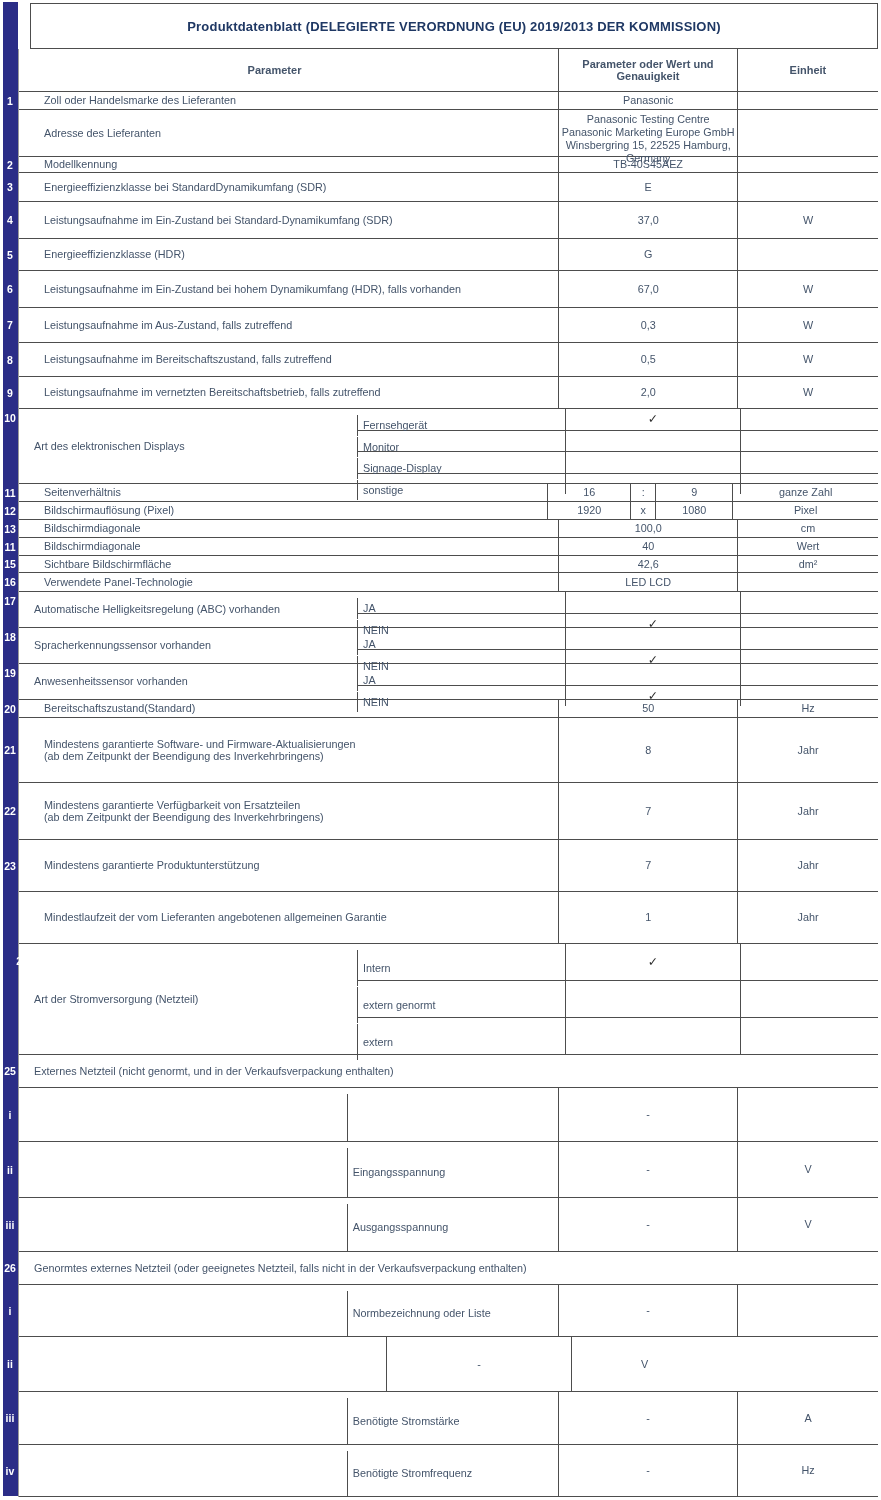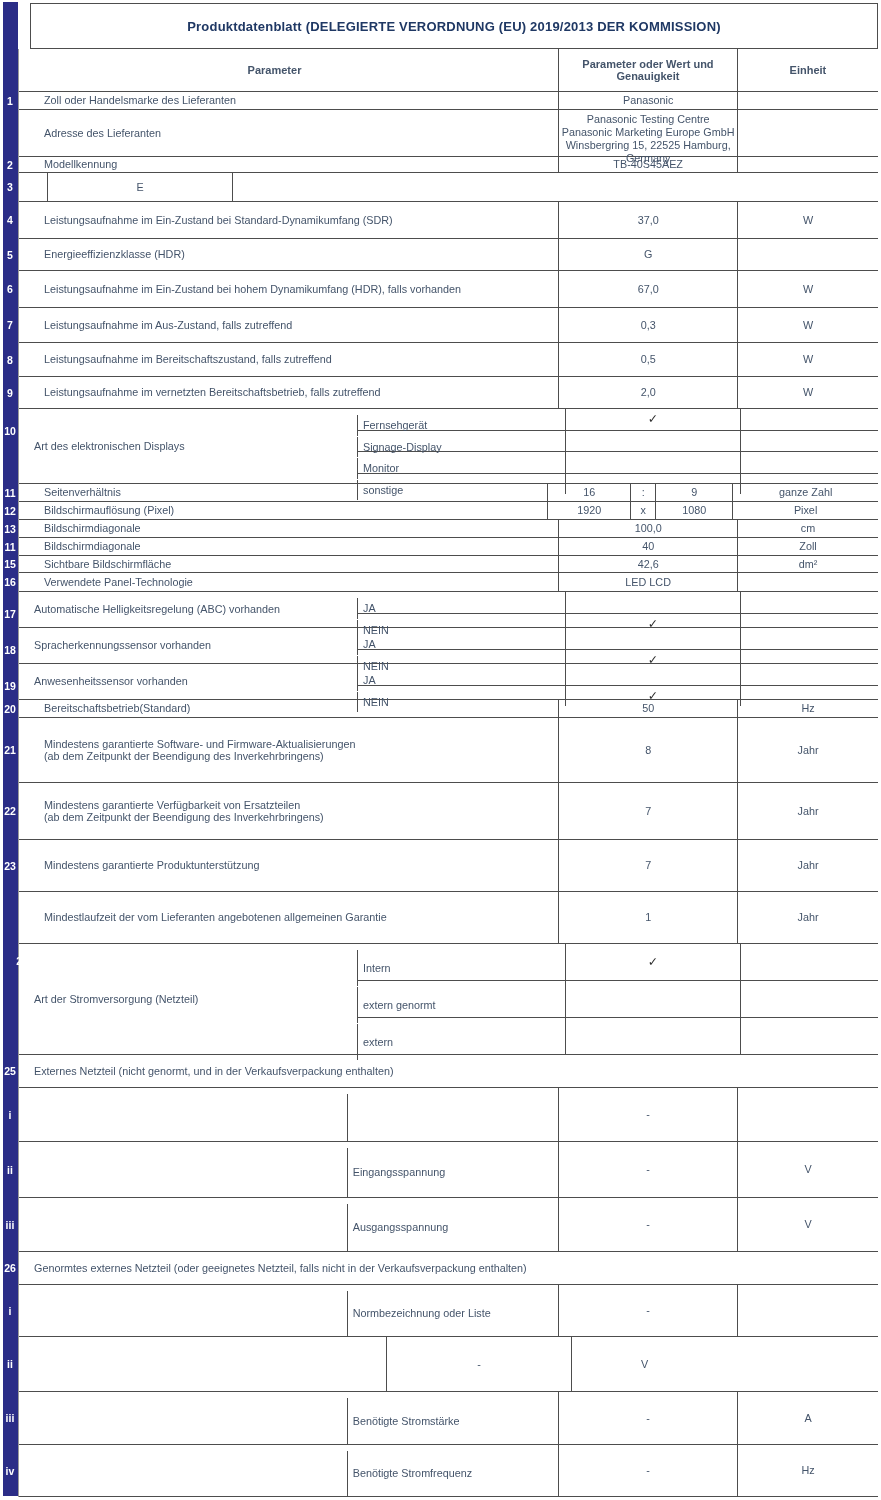--- a/index.html
+++ b/index.html
@@ -13,21 +13,21 @@
   body{margin:0;background:#fff;font-family:"Liberation Sans", sans-serif;}
   .page{position:relative;width:881px;height:1500px;background:#fff;overflow:hidden;text-decoration:underline;}
   .bluebar{position:absolute;left:3px;top:2px;width:15px;height:1494px;background:var(--bar_blue);}
   .titlebox{position:absolute;left:30px;top:3px;width:848px;height:46px;border:1px solid var(--grid_line);
     display:flex;align-items:center;justify-content:center;}
   .titlebox .t{font-size:13px;font-weight:bold;color:var(--title_text);letter-spacing:0.2px;}
   .tbl{position:absolute;left:18px;top:49px;width:860px;border-left:1px solid #9a9a9a;}
   .row{position:relative;display:flex;border-bottom:1px solid var(--grid_line);background:transparent;}
   .rn{position:absolute;left:-16px;width:14px;top:50%;transform:translateY(-50%);
     color:#ffffff;font-weight:bold;font-size:10.5px;text-align:center;line-height:12px;}
-  .rn-top{top:16px;transform:none;}
+  .rn-top{top:3px;transform:none;}
   .rn-top24{top:11px;transform:none;margin-left:12px;}
   .c{color:var(--label_text);font-size:10.8px;line-height:12.5px;}
   .cp{width:529px;display:flex;align-items:center;padding:2px 4px 2px 25px;}
   .cps{width:339px;display:flex;align-items:center;padding:2px 4px 2px 15px;}
   .cs{width:190px;border-left:1px solid var(--grid_line);display:flex;align-items:center;padding:1px 4px 1px 5px;margin-top:6px;}
   .cv{width:185px;border-left:1px solid var(--grid_line);display:flex;align-items:center;justify-content:center;text-align:center;padding:1px 2px;margin-left:28px;}
   .cu{width:146px;border-left:1px solid var(--grid_line);display:flex;align-items:center;justify-content:center;text-align:center;padding:1px 2px;}
   .cv3a{width:83px;border-left:1px solid var(--grid_line);display:flex;align-items:center;justify-content:center;}
   .cv3b{width:25px;border-left:1px solid var(--grid_line);display:flex;align-items:center;justify-content:center;}
   .cv3c{width:77px;border-left:1px solid var(--grid_line);display:flex;align-items:center;justify-content:center;}
@@ -81,20 +81,21 @@
 
     <div class="row" style="height:16px">
       <div class="rn">2</div>
       <div class="c cp">Modellkennung</div>
       <div class="c cv">TB-40S45AEZ</div>
       <div class="c cu"></div>
     </div>
 
     <div class="row" style="height:29px">
       <div class="rn">3</div>
+      <div class="c cp">Energieeffizienzklasse bei StandardDynamikumfang (SDR)</div>
       <div class="c cv">E</div>
       <div class="c cu"></div>
     </div>
 
     <div class="row" style="height:37px">
       <div class="rn">4</div>
       <div class="c cp">Leistungsaufnahme im Ein-Zustand bei Standard-Dynamikumfang (SDR)</div>
       <div class="c cv">37,0</div>
       <div class="c cu">W</div>
     </div>
@@ -137,26 +138,26 @@
     <div class="row" style="height:75px">
       <div class="rn rn-top">10</div>
       <div class="c cps">Art des elektronischen Displays</div>
       <div class="subcol">
         <div class="subrow">
           <div class="c cs">Fernsehgerät</div>
           <div class="c cv check">✓</div>
           <div class="c cu"></div>
         </div>
         <div class="subrow">
+          <div class="c cs">Monitor</div>
+          <div class="c cv check"></div>
+          <div class="c cu"></div>
+        </div>
+        <div class="subrow">
           <div class="c cs">Signage-Display</div>
-          <div class="c cv check"></div>
-          <div class="c cu"></div>
-        </div>
-        <div class="subrow">
-          <div class="c cs">Monitor</div>
           <div class="c cv check"></div>
           <div class="c cu"></div>
         </div>
         <div class="subrow">
           <div class="c cs">sonstige</div>
           <div class="c cv check"></div>
           <div class="c cu"></div>
         </div>
       </div>
     </div>
@@ -183,21 +184,21 @@
       <div class="rn">13</div>
       <div class="c cp">Bildschirmdiagonale</div>
       <div class="c cv">100,0</div>
       <div class="c cu">cm</div>
     </div>
 
     <div class="row" style="height:18px">
       <div class="rn">11</div>
       <div class="c cp">Bildschirmdiagonale</div>
       <div class="c cv">40</div>
-      <div class="c cu">Zoll</div>
+      <div class="c cu">Wert</div>
     </div>
 
     <div class="row" style="height:17px">
       <div class="rn">15</div>
       <div class="c cp">Sichtbare Bildschirmfläche</div>
       <div class="c cv">42,6</div>
       <div class="c cu">dm²</div>
     </div>
 
     <div class="row" style="height:19px">
@@ -253,21 +254,21 @@
         <div class="subrow">
           <div class="c cs">NEIN</div>
           <div class="c cv check">✓</div>
           <div class="c cu"></div>
         </div>
       </div>
     </div>
 
     <div class="row" style="height:18px">
       <div class="rn">20</div>
-      <div class="c cp">Bereitschaftsbetrieb(Standard)</div>
+      <div class="c cp">Bereitschaftszustand(Standard)</div>
       <div class="c cv">50</div>
       <div class="c cu">Hz</div>
     </div>
 
     <div class="row" style="height:65px">
       <div class="rn">21</div>
       <div class="c cp multiline">Mindestens garantierte Software- und Firmware-Aktualisierungen
 (ab dem Zeitpunkt der Beendigung des Inverkehrbringens)</div>
       <div class="c cv">8</div>
       <div class="c cu">Jahr</div>

